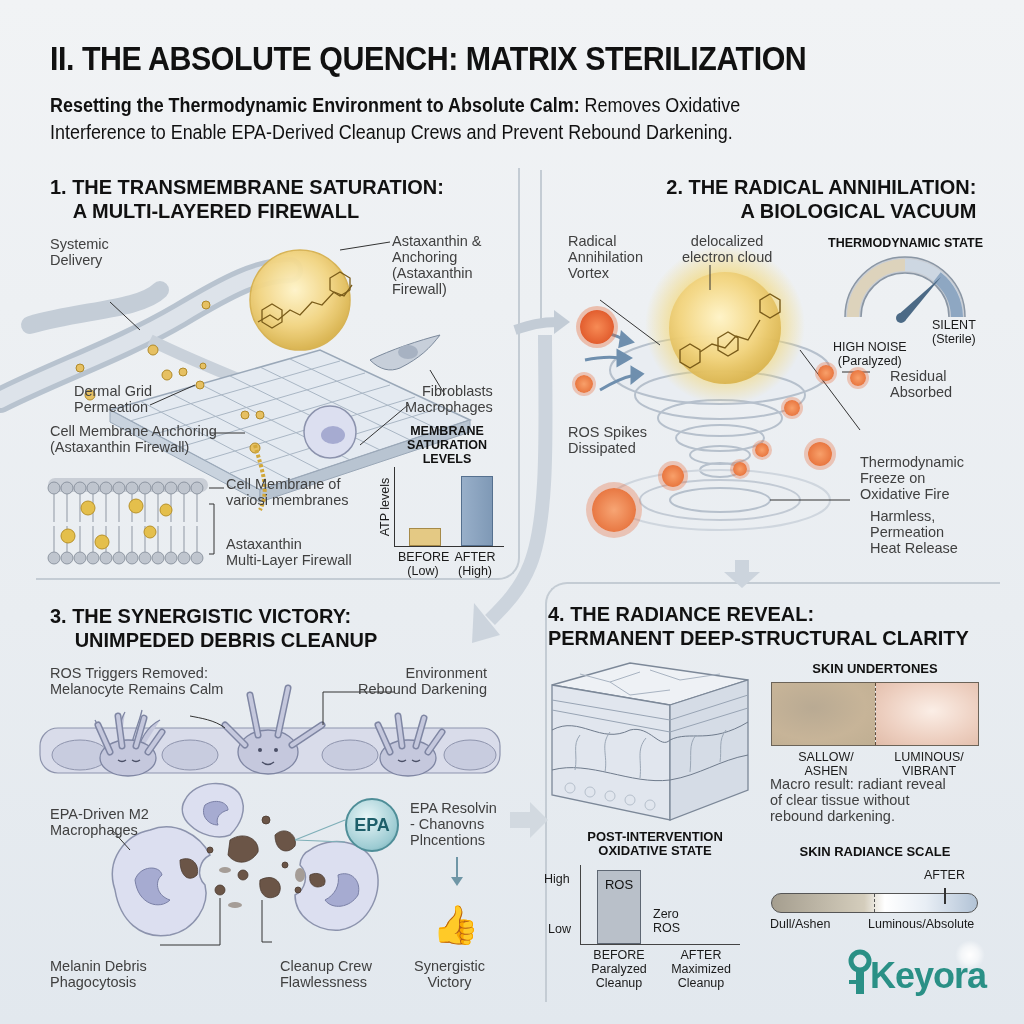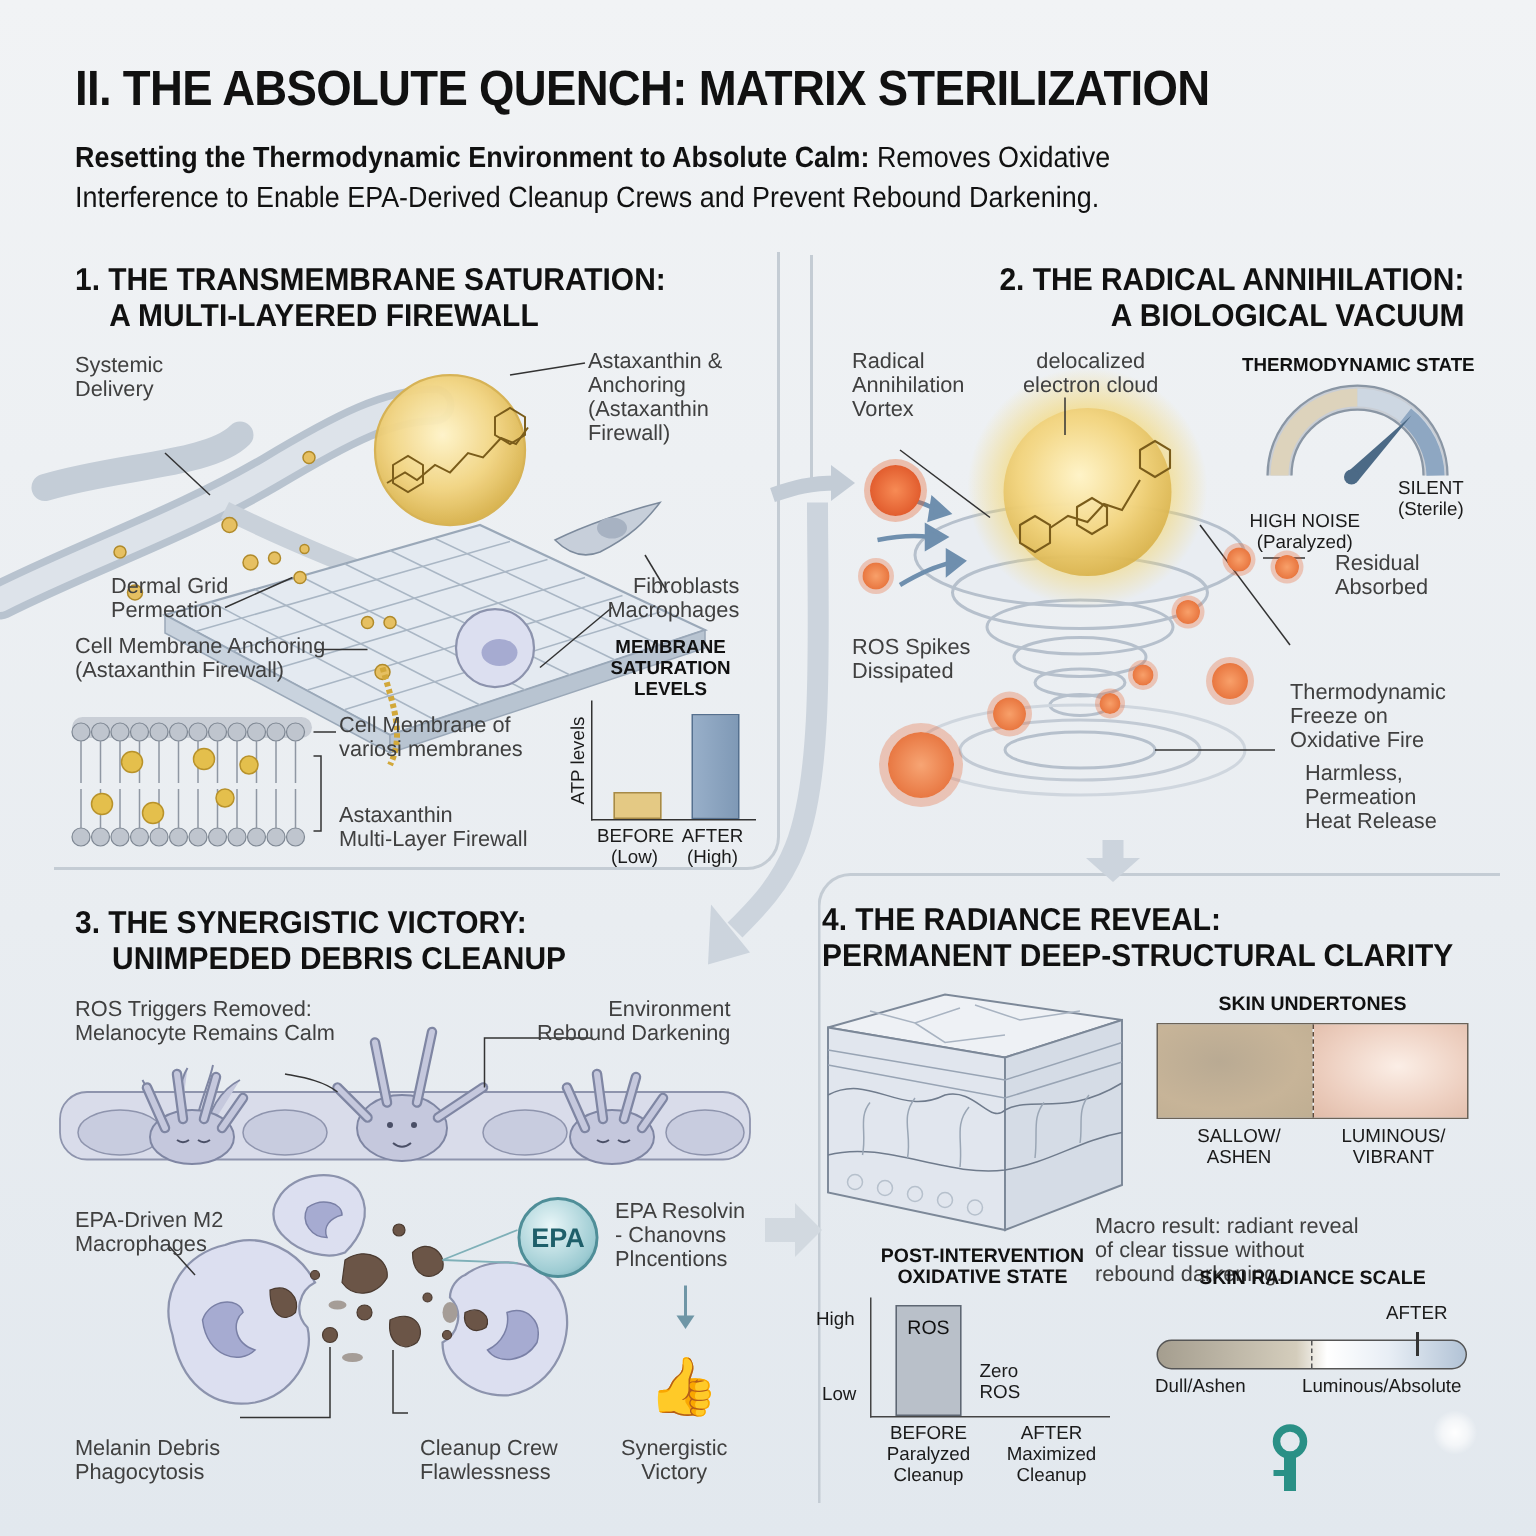--- a/index.html
+++ b/index.html
@@ -520,21 +520,21 @@
   <div style="flex:1; background:radial-gradient(ellipse at 55% 45%, #fbeee6, #edcfc0 60%, #e1bca9);"></div>
 </div>
 <div class="abs lbl-sm" style="left:786px; top:750px; width:80px; text-align:center;">
   <div>SALLOW/</div>
     <div>ASHEN</div>
 </div>
 <div class="abs lbl-sm" style="left:884px; top:750px; width:90px; text-align:center;">
   <div>LUMINOUS/</div>
     <div>VIBRANT</div>
 </div>
-<div class="abs lbl" style="left:730px; top:776px;margin-top:34px;">
+<div class="abs lbl" style="left:770px; top:776px;">
   <div>Macro result: radiant reveal</div>
     <div>of clear tissue without</div>
     <div>rebound darkening.</div>
 </div>
 
 <div class="abs chart-title" style="left:575px; top:830px; width:160px; font-size:13px;">
   <div>POST-INTERVENTION</div>
     <div>OXIDATIVE STATE</div>
 </div>
 <div class="abs lbl-sm" style="left:544px; top:872px;">High</div>
@@ -567,14 +567,15 @@
 </div>
 <div class="abs lbl-sm" style="left:770px; top:917px;">Dull/Ashen</div>
 <div class="abs lbl-sm" style="left:868px; top:917px;">Luminous/Absolute</div>
 
 <div class="abs" style="left:846px; top:946px; height:50px; display:flex; align-items:flex-end;">
   <svg style="position:relative;" width="28" height="46">
     <circle cx="14" cy="11" r="9" fill="none" stroke="#2a9086" stroke-width="5"></circle>
     <rect x="10" y="18" width="8" height="26" fill="#2a9086"></rect>
     <rect x="3" y="30" width="8" height="4" fill="#2a9086"></rect>
   </svg>
+  <span style="font-size:36px; font-weight:bold; color:#2a9086; line-height:40px; letter-spacing:-1px; margin-left:-4px;">Keyora</span>
 </div>
 <div class="abs" style="left:955px; top:940px; width:30px; height:30px; background:radial-gradient(circle,#ffffff 0%,rgba(255,255,255,0.6) 40%,rgba(255,255,255,0) 70%); transform:rotate(45deg);"></div>
 
 </body></html>

